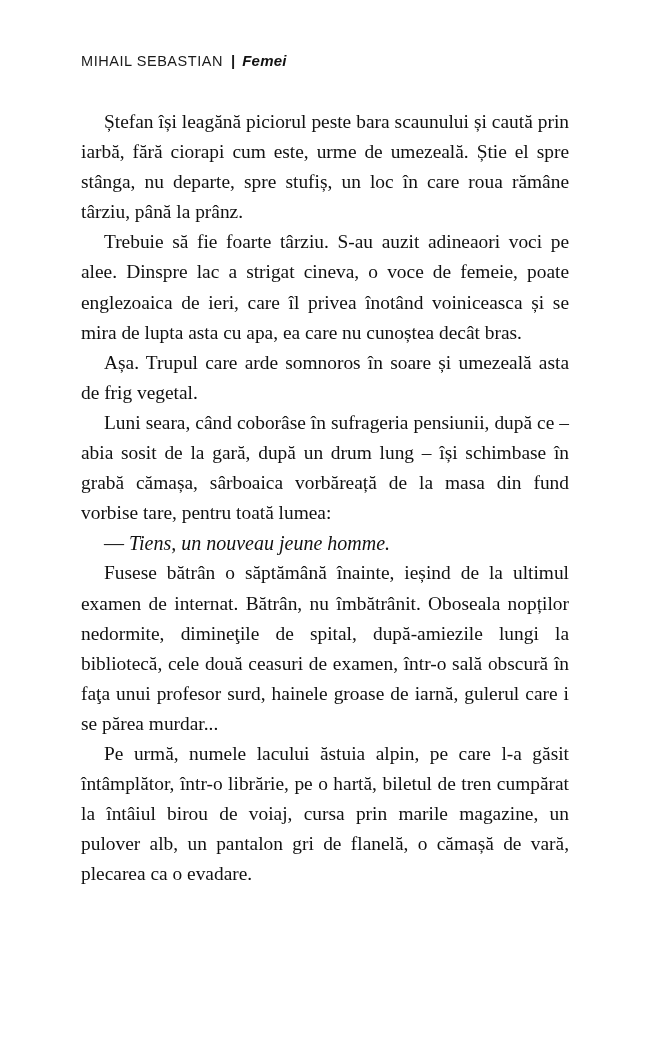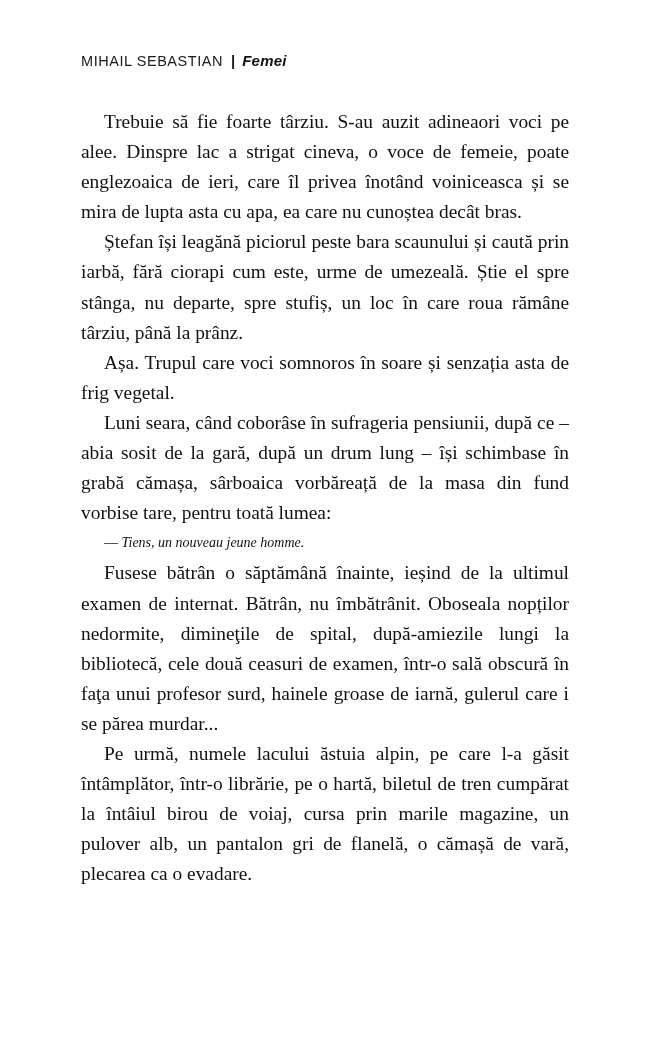--- a/index.html
+++ b/index.html
@@ -73,21 +73,21 @@
     hyphens: manual;
     -webkit-hyphens: manual;
     color: #111111;
     word-spacing: 0px;
   }
 
   
 
   p.dialogue {
     margin: 0;
-    font-size: 14px;
+    font-size: 20px;
     line-height: 30.1px;
     text-align: left;
     text-indent: 23px;
     color: #111111;
   }
 
   p.closing {
     margin: 0;
     font-size: 19.4px;
     line-height: 30.1px;
@@ -123,25 +123,25 @@
 <div class="page">
 
   <div class="running-head">
     <span class="rh-author">MIHAIL SEBASTIAN</span>
     <span class="rh-sep">|</span>
     <span class="rh-title">Femei</span>
   </div>
 
   <div class="textblock">
 
+    <p class="para">Ștefan își leagănă piciorul peste bara scaunului și caută prin iarbă, fără ciorapi cum este, urme de umezeală. Știe el spre stânga, nu departe, spre stufiș, un loc în care roua rămâne târziu, până la prânz.</p>
+
     <p class="para">Trebuie să fie foarte târziu. S-au auzit adineaori voci pe alee. Dinspre lac a strigat cineva, o voce de femeie, poate englezoaica de ieri, care îl privea înotând voiniceasca și se mira de lupta asta cu apa, ea care nu cunoștea decât bras.</p>
 
-    <p class="para">Ștefan își leagănă piciorul peste bara scaunului și caută prin iarbă, fără ciorapi cum este, urme de umezeală. Știe el spre stânga, nu departe, spre stufiș, un loc în care roua rămâne târziu, până la prânz.</p>
-
-    <p class="para">Așa. Trupul care voci somnoros în soare și senzația asta de frig vegetal.</p>
+    <p class="para">Așa. Trupul care arde somnoros în soare și umezeală asta de frig vegetal.</p>
 
     <p class="para">Luni seara, când coborâse în sufrageria pensiunii, după ce – abia sosit de la gară, după un drum lung – își schimbase în grabă cămașa, sârboaica vorbăreață de la masa din fund vorbise tare, pentru toată lumea:</p>
 
     <p class="dialogue"><span>—</span><span>&nbsp;</span><em>Tiens, un nouveau jeune homme.</em></p>
 
 
     <p class="para">Fusese bătrân o săptămână înainte, ieșind de la ultimul examen de internat. Bătrân, nu îmbătrânit. Oboseala nopților nedormite, dimineţile de spital, după-amiezile lungi la bibliotecă, cele două ceasuri de examen, într-o sală obscură în faţa unui profesor surd, hainele groase de iarnă, gulerul care i se părea murdar...</p>
 
     <p class="para">Pe urmă, numele lacului ăstuia alpin, pe care l-a găsit întâmplător, într-o librărie, pe o hartă, biletul de tren cumpărat la întâiul birou de voiaj, cursa prin marile magazine, un pulover alb, un pantalon gri de flanelă, o cămașă de vară, plecarea ca o evadare.</p>
 

